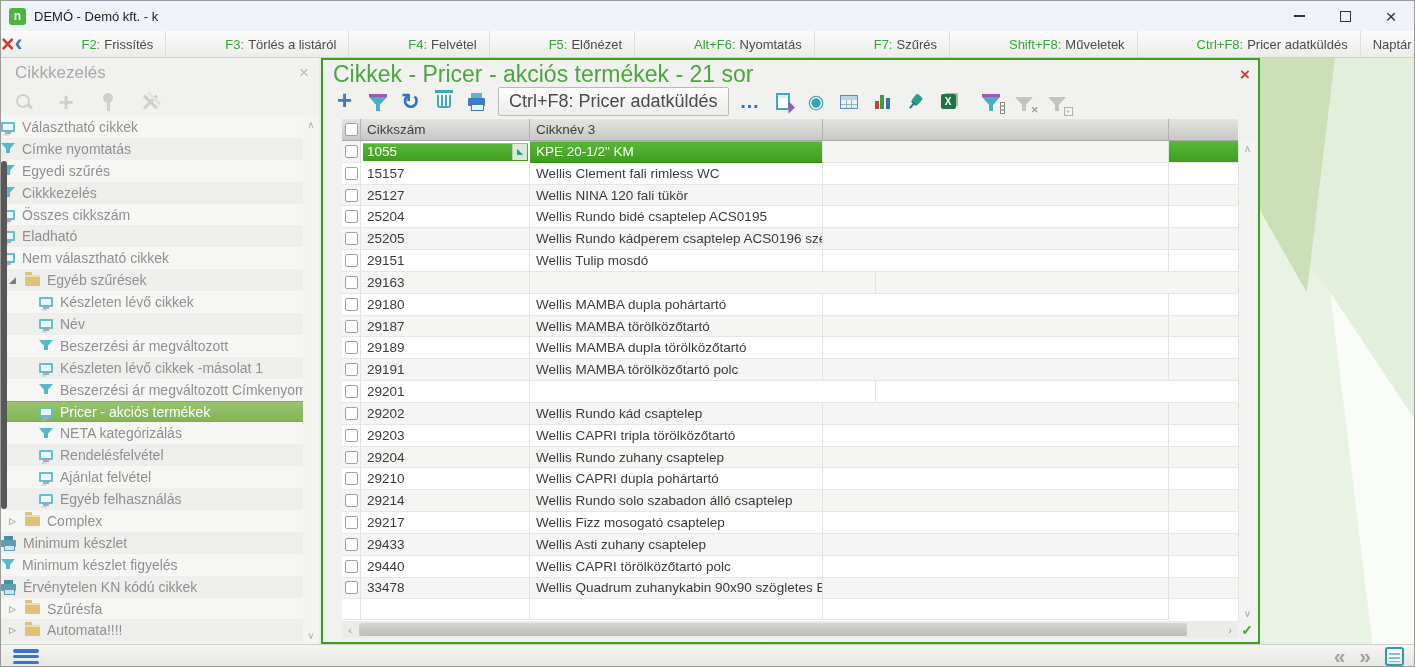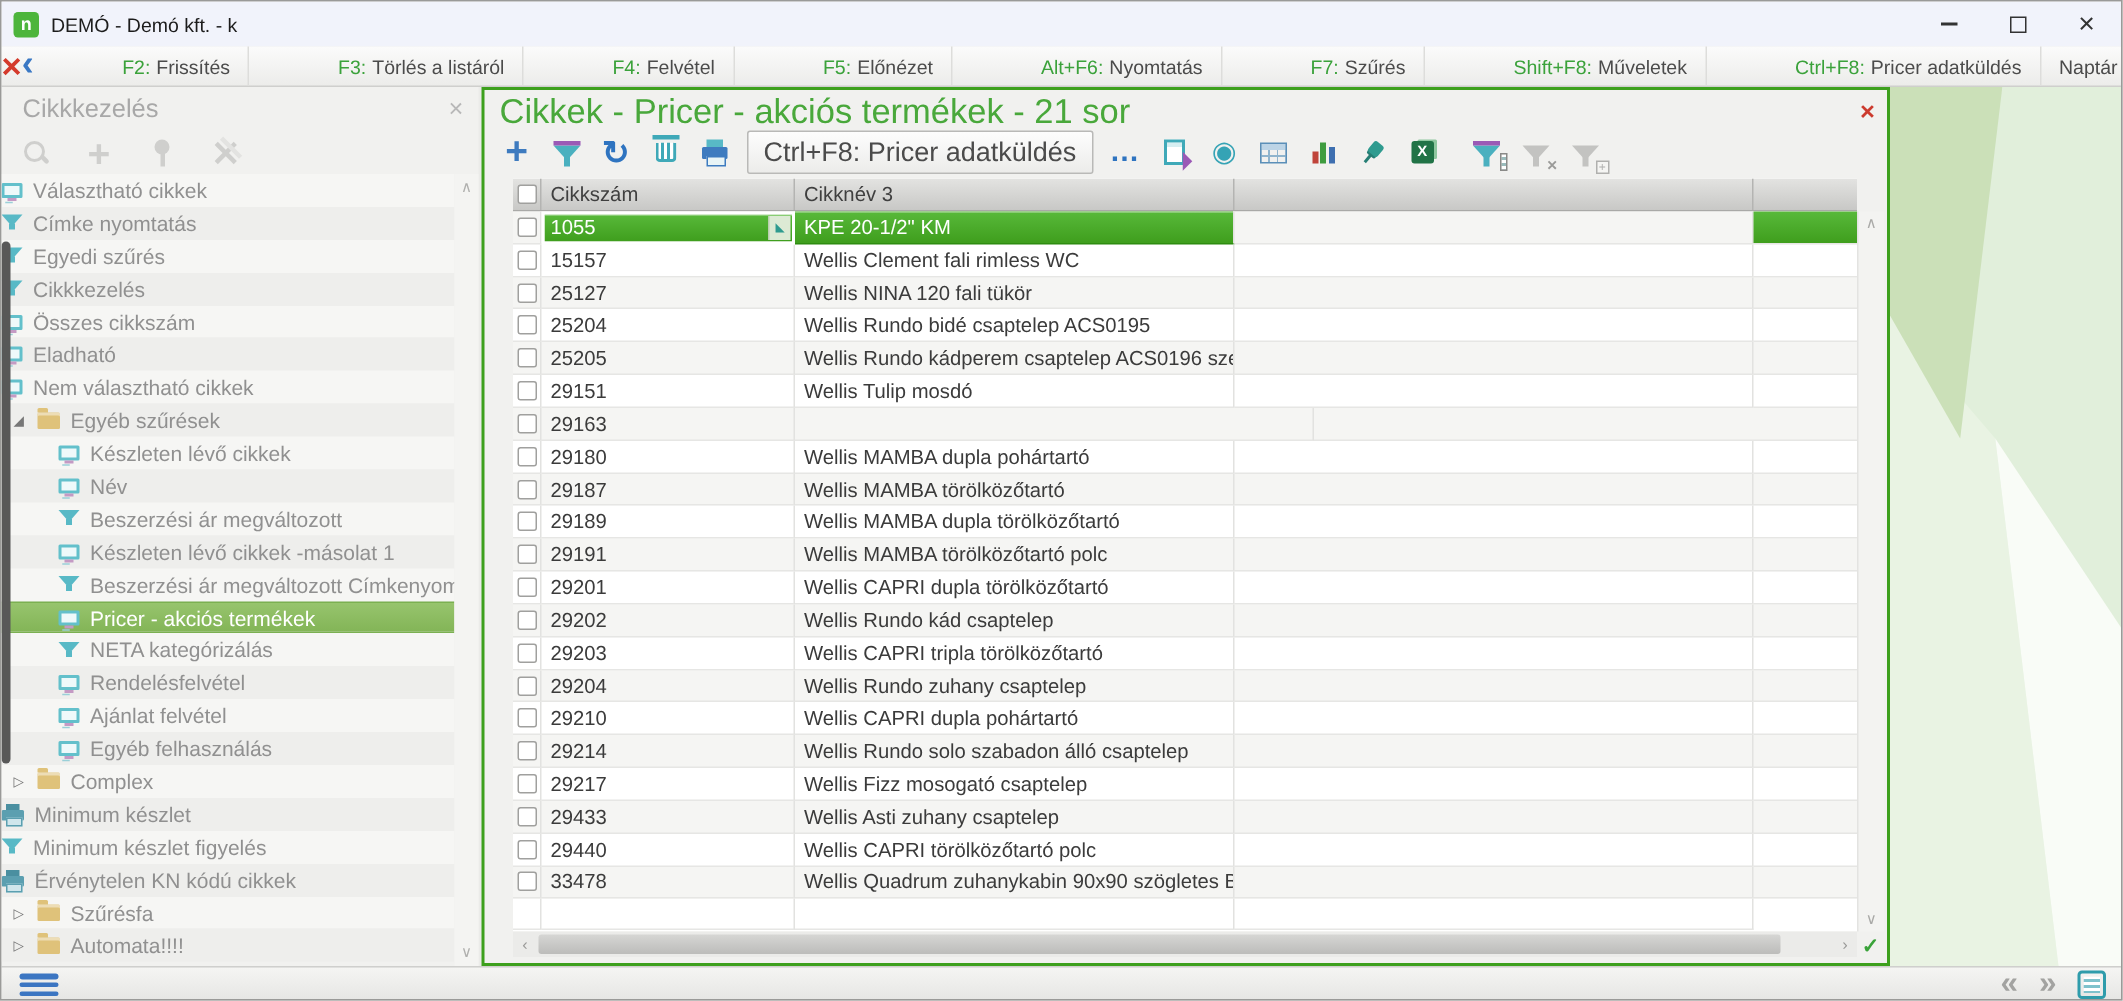--- a/index.html
+++ b/index.html
@@ -706,23 +706,20 @@
               <div class="gc c-empty"></div>
               <div class="gc c-fill"></div>
             </div>
             <div class="grid-row">
               <div class="gc c-cb">
                 <span class="cbx"></span>
               </div>
               <div class="gc c-num">
                 <span>29201</span>
               </div>
-              <div class="gc c-name">
-                <span>Wellis CAPRI dupla törölközőtartó</span>
-              </div>
               <div class="gc c-empty"></div>
               <div class="gc c-fill"></div>
             </div>
             <div class="grid-row">
               <div class="gc c-cb">
                 <span class="cbx"></span>
               </div>
               <div class="gc c-num">
                 <span>29202</span>
               </div>

